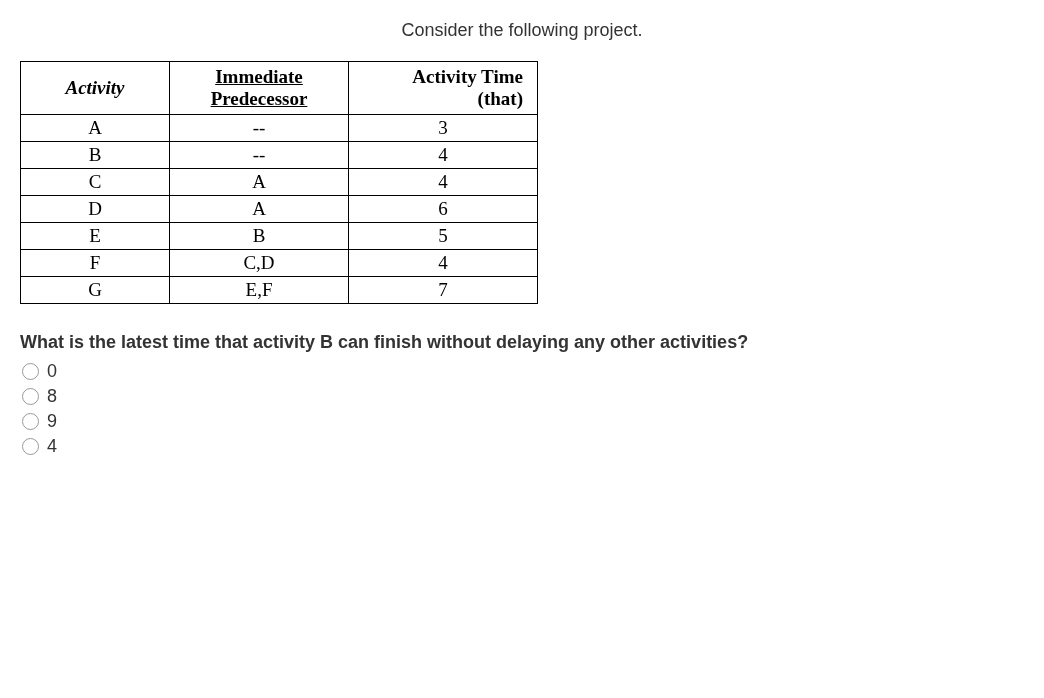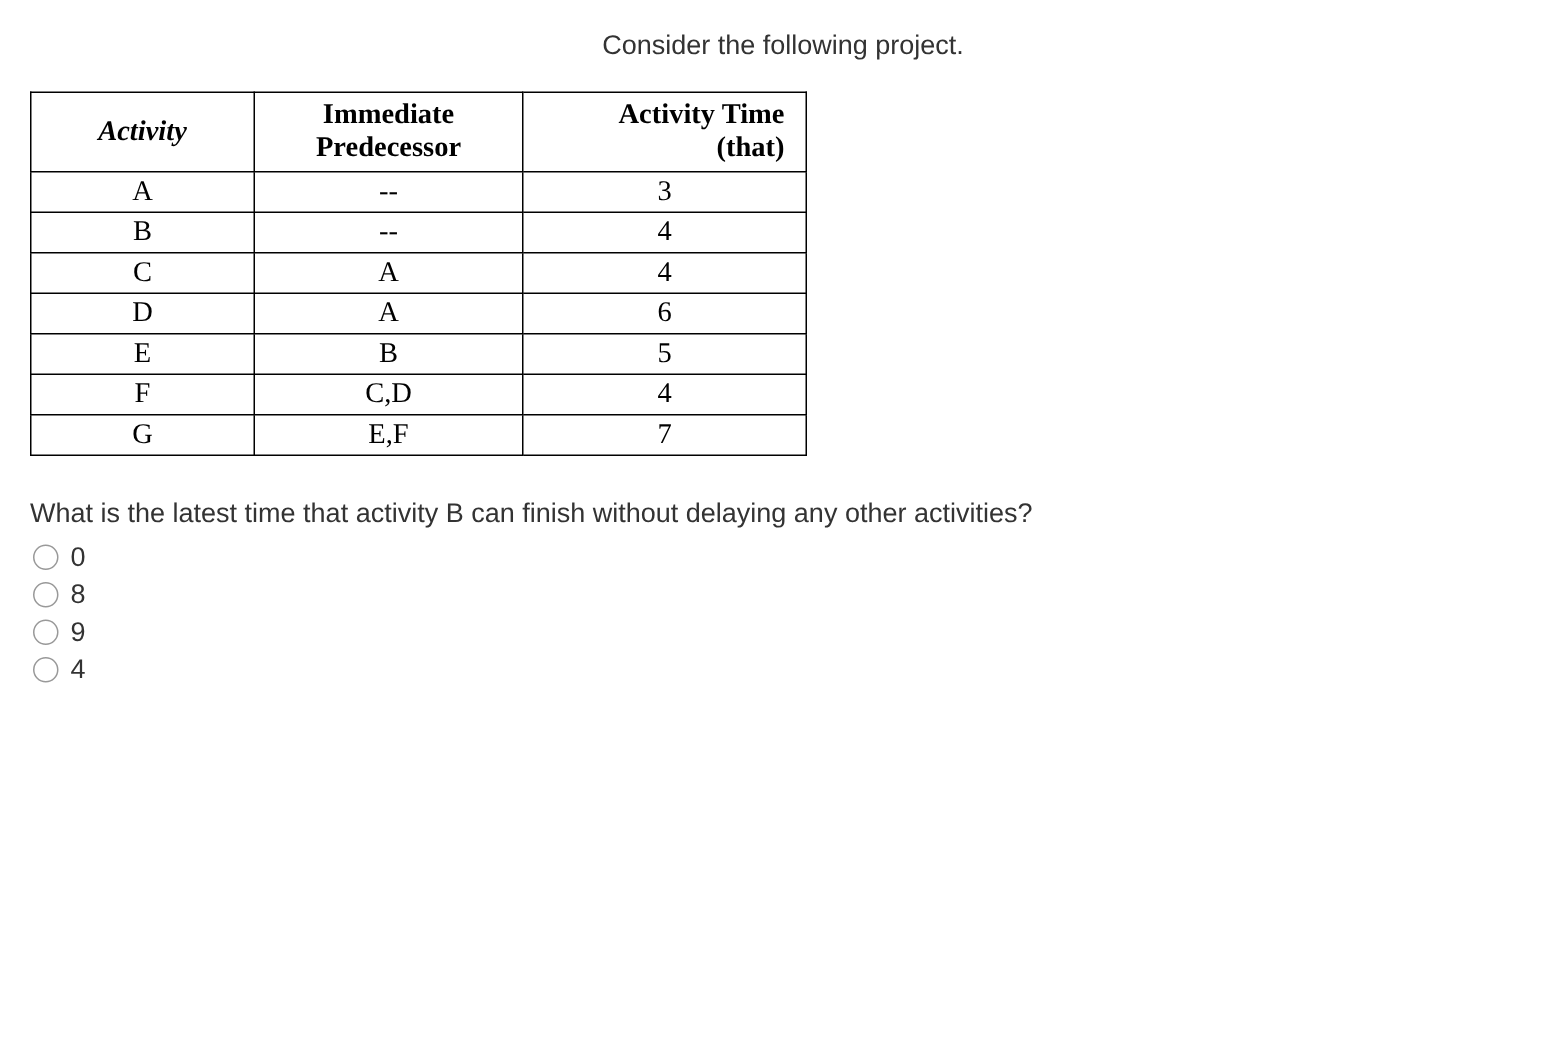--- a/index.html
+++ b/index.html
@@ -27,24 +27,25 @@
     vertical-align: middle;
     font-family: "Times New Roman", Times, serif;
     font-size: 19px;
     color: #000;
   }
   th {
     font-weight: bold;
     padding: 4px 14px;
   }
   th.col-activity { width: 120px; font-style: italic; }
-  th.col-pred { width: 150px; }
+  th.col-pred { width: 150px; text-decoration: underline; }
   th.col-time { width: 160px; text-align: right; }
   .question {
     margin-bottom: 8px;
+    font-weight: bold;
   }
   .options {
     display: flex;
     flex-direction: column;
     gap: 4px;
     margin-left: 2px;
   }
   .option {
     display: flex;
     align-items: center;

